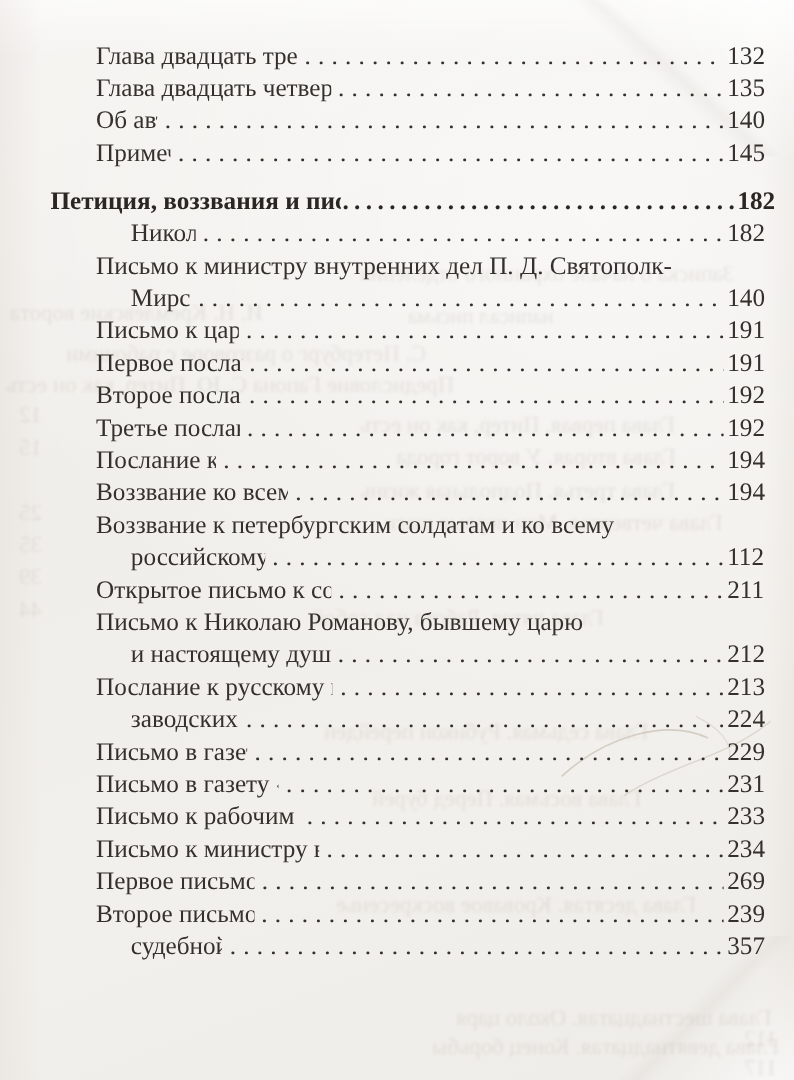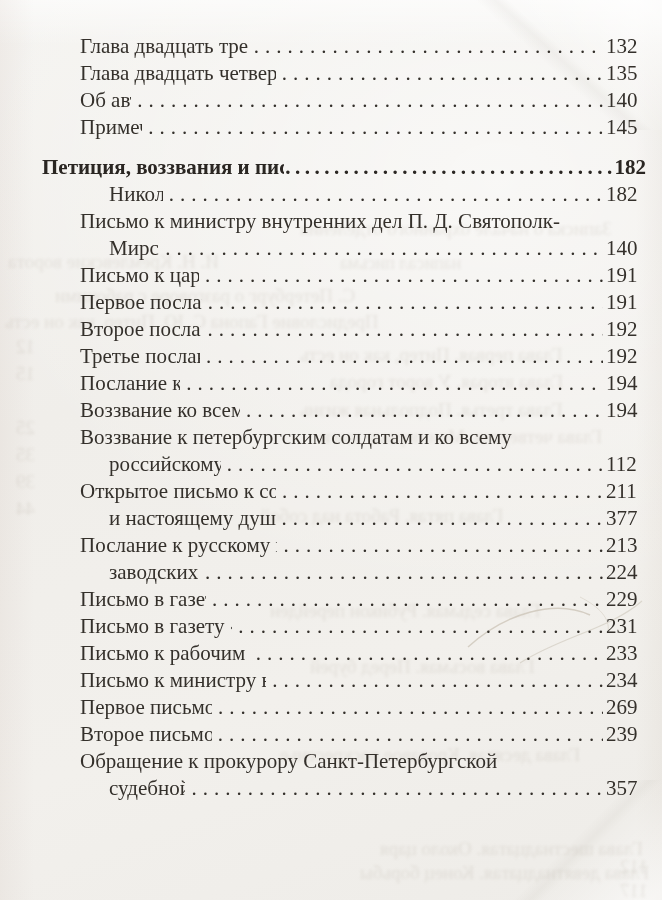--- a/index.html
+++ b/index.html
@@ -190,25 +190,29 @@
       <span class="leader"></span>
       <span class="page-num">112</span>
     </div>
 
     <div class="row item">
       <span class="title">Открытое письмо к социалистическим партиям России</span>
       <span class="leader"></span>
       <span class="page-num">211</span>
     </div>
 
+    <div class="row item">
+      <span class="title">Письмо к Николаю Романову, бывшему царю</span>
+
+    </div>
 
     <div class="row cont">
       <span class="title">и настоящему душегубцу Российской империи</span>
       <span class="leader"></span>
-      <span class="page-num">377</span>
+      <span class="page-num">212</span>
     </div>
 
     <div class="row item">
       <span class="title">Послание к русскому крестьянскому и рабочему народу</span>
       <span class="leader"></span>
       <span class="page-num">213</span>
     </div>
 
 
     <div class="row cont">
@@ -246,24 +250,20 @@
       <span class="leader"></span>
       <span class="page-num">269</span>
     </div>
 
     <div class="row item">
       <span class="title">Второе письмо в газету «Русь»</span>
       <span class="leader"></span>
       <span class="page-num">239</span>
     </div>
 
-    <div class="row item">
-      <span class="title">Обращение к прокурору Санкт-Петербургской</span>
-
-    </div>
 
     <div class="row cont">
       <span class="title">судебной палаты</span>
       <span class="leader"></span>
       <span class="page-num">357</span>
     </div>
   </div>
 
 </div>
 

